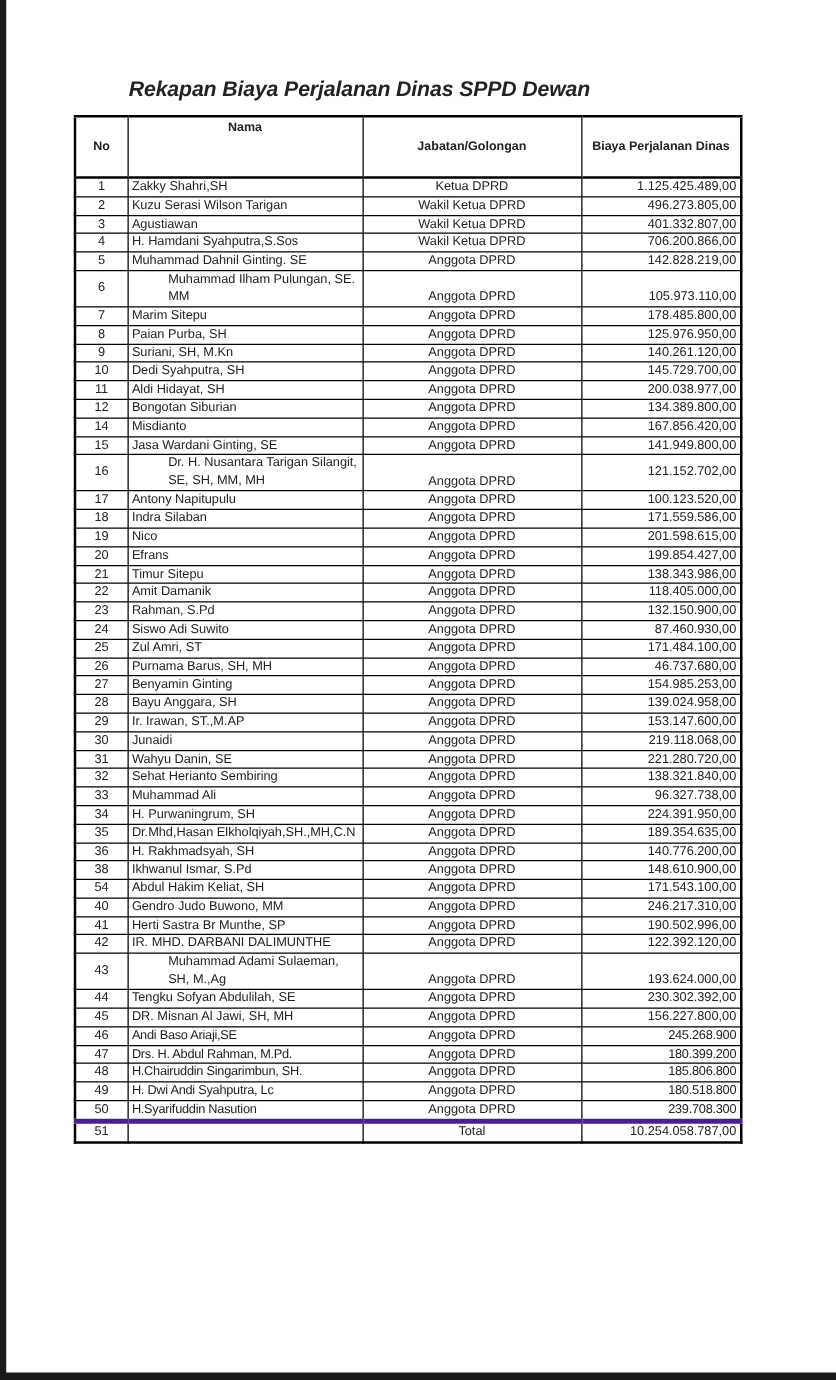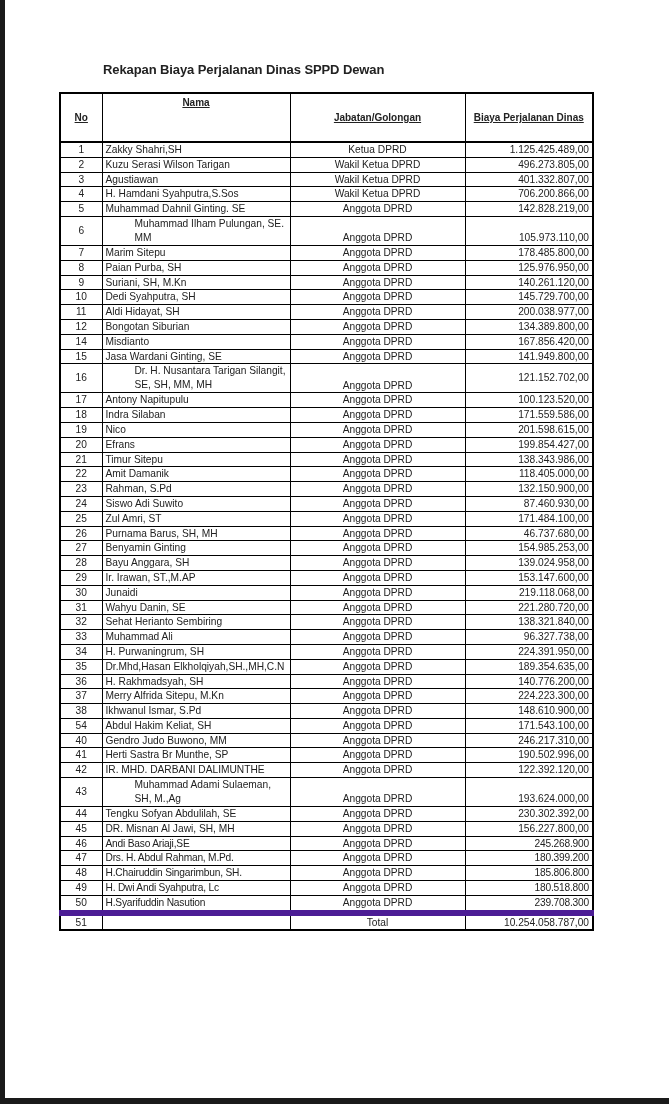--- a/index.html
+++ b/index.html
@@ -4,53 +4,54 @@
   <style>
     html, body { margin: 0; padding: 0; }
     body {
       width: 669px; height: 1104px; background: #1a1a1a; position: relative; overflow: hidden;
       font-family: "Liberation Sans", "DejaVu Sans", sans-serif;
     }
     .page {
       position: absolute; left: 5px; top: 0; width: 664px; height: 1098px; background: #ffffff;
     }
     .doc-title {
-      position: absolute; left: 98px; top: 62px; font-size: 13px; font-weight: bold; color: #222;
+      position: absolute; left: 98px; top: 62px; font-size: 17px; font-weight: bold; color: #222;
       letter-spacing: -0.1px;
+      font-style: italic;
     }
     table.recap {
       position: absolute; left: 54px; top: 92px; width: 533px;
       border-collapse: collapse; border: 2px solid #000; table-layout: fixed;
       font-size: 10.2px; color: #222;
     }
     table.recap col.c-no { width: 42px; }
     table.recap col.c-name { width: 188px; }
     table.recap col.c-job { width: 175px; }
     table.recap col.c-cost { width: 128px; }
     table.recap th, table.recap td {
       border: 1px solid #000; padding: 0 3px; line-height: 13.8px; white-space: nowrap; overflow: hidden;
     }
     table.recap thead th {
       border-width: 2px 1.5px 2px 1.5px; font-weight: bold; font-size: 10px; height: 45px;
-      text-align: center; vertical-align: middle; text-decoration: underline;
+      text-align: center; vertical-align: middle;
     }
     table.recap thead th.h-name { vertical-align: top; padding-top: 2px; }
     table.recap tbody td { height: 13.8px; }
     td.no { text-align: center; }
     td.name { text-align: left; padding-left: 2px; margin-top: 48px; }
     td.job { text-align: center; }
     td.cost { text-align: right; padding-right: 4px; margin-left: 16px; }
     tr.tall td { height: 29px; }
     tr.tall td.no { vertical-align: middle; }
     tr.tall td.name { vertical-align: top; white-space: normal; line-height: 14px; padding-left: 32px; }
     tr.tall td.job { vertical-align: bottom; }
     tr.tall td.cost { vertical-align: bottom; }
     tr.tall.mid-cost td.cost { vertical-align: middle; }
     tr.alt-font td.name, tr.alt-font td.cost { font-family: "Liberation Sans Narrow", "Liberation Sans", sans-serif; letter-spacing: -0.2px; }
-    tr.total-row td { border-top: 6px solid #4c1d95; }
+    tr.total-row td { border-top: 4px solid #4c1d95; }
   </style>
 </head>
 <body>
 
 <div class="page">
   <div class="doc-title">Rekapan Biaya Perjalanan Dinas SPPD Dewan</div>
 
   <table class="recap">
     <colgroup>
       <col class="c-no">
@@ -271,26 +272,20 @@
           <td class="job">Anggota DPRD</td>
           <td class="cost">189.354.635,00</td>
         </tr>
         <tr>
           <td class="no">36</td>
           <td class="name"> H. Rakhmadsyah, SH</td>
           <td class="job">Anggota DPRD</td>
           <td class="cost">140.776.200,00</td>
         </tr>
         <tr>
-          <td class="no">37</td>
-          <td class="name">Merry Alfrida Sitepu, M.Kn</td>
-          <td class="job">Anggota DPRD</td>
-          <td class="cost">224.223.300,00</td>
-        </tr>
-        <tr>
           <td class="no">38</td>
           <td class="name">Ikhwanul Ismar, S.Pd</td>
           <td class="job">Anggota DPRD</td>
           <td class="cost">148.610.900,00</td>
         </tr>
         <tr>
           <td class="no">54</td>
           <td class="name">Abdul Hakim Keliat, SH</td>
           <td class="job">Anggota DPRD</td>
           <td class="cost">171.543.100,00</td>

